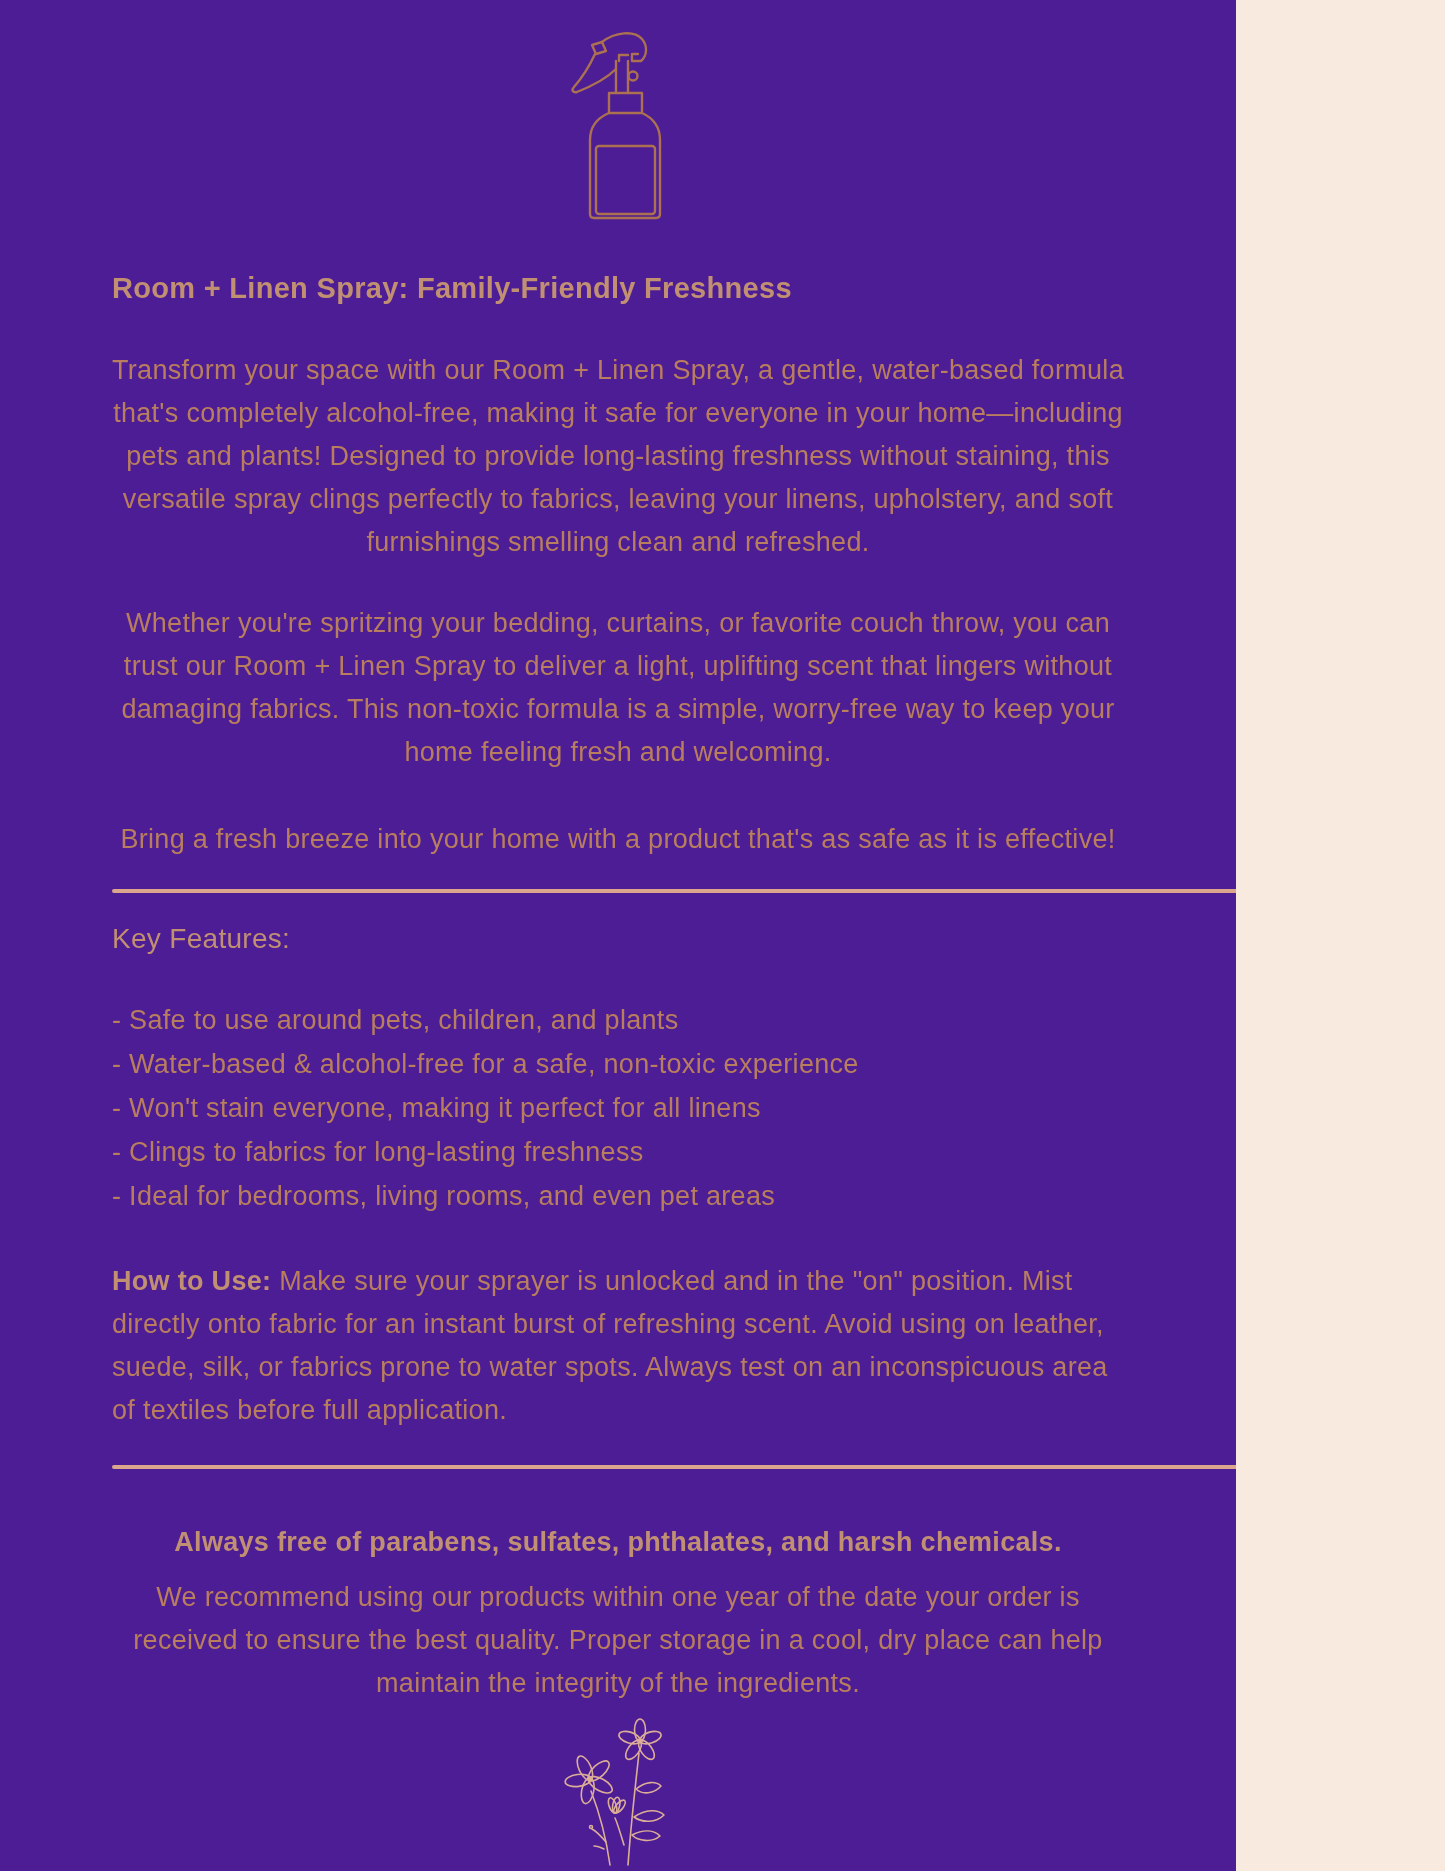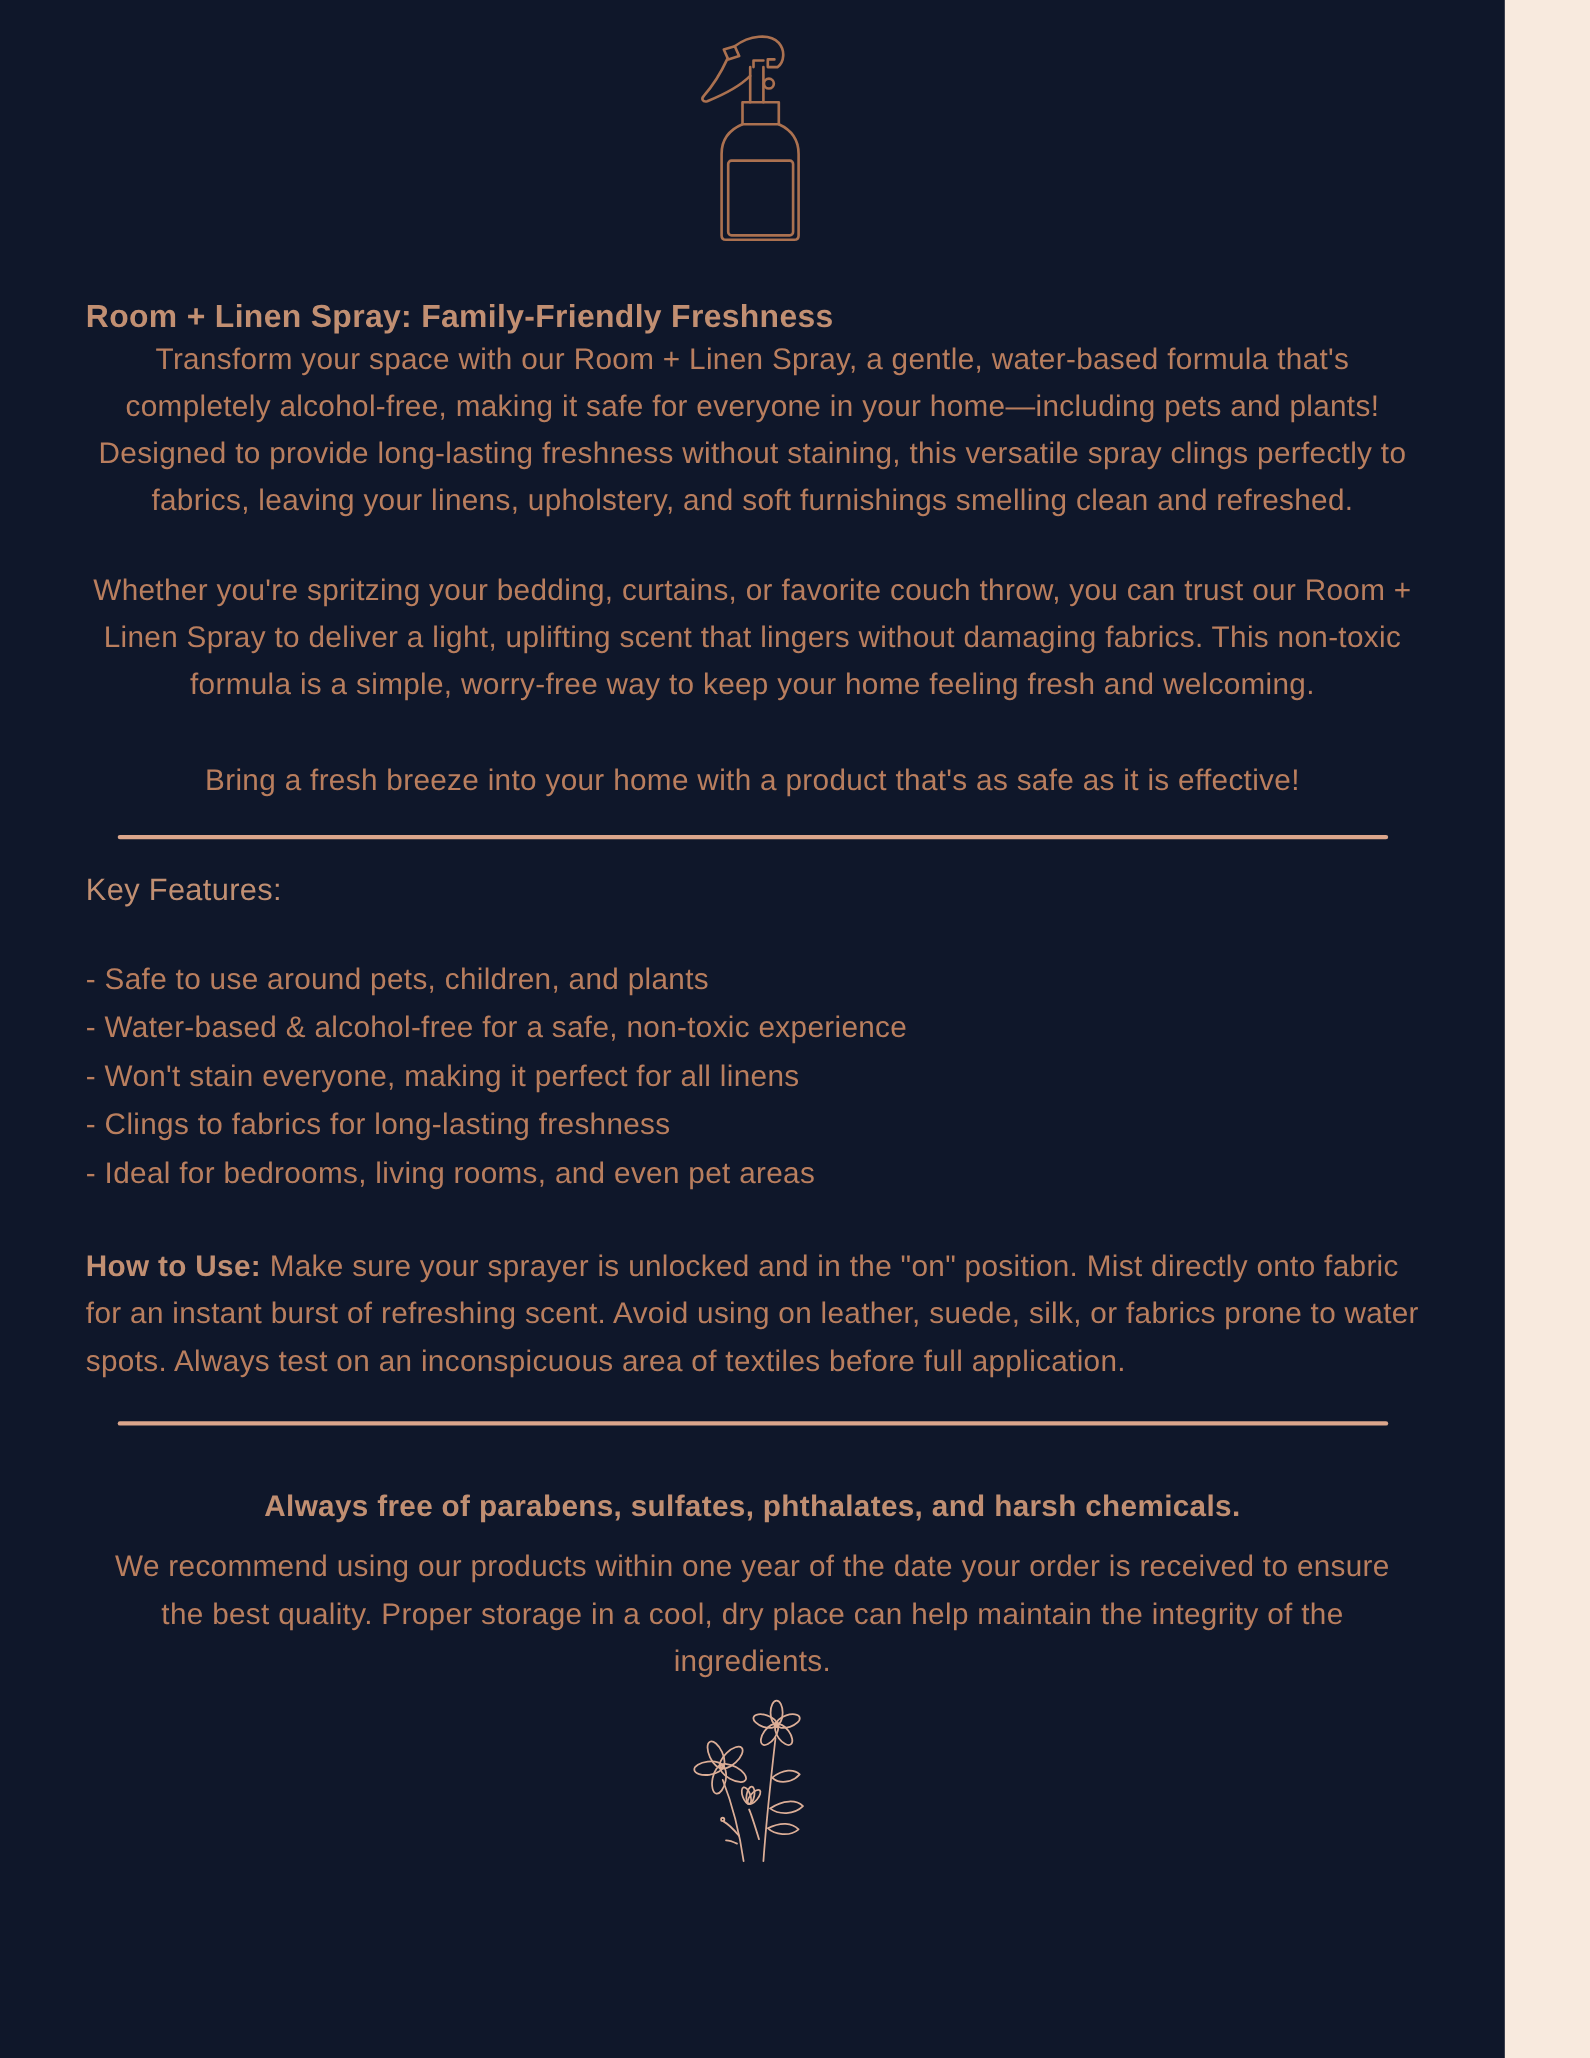--- a/index.html
+++ b/index.html
@@ -1,34 +1,34 @@
 <!DOCTYPE html>
 <html><head>
 <meta charset="utf-8">
 <style>
   html,body{margin:0;padding:0;background:#f8eade;}
   .page{
     position:relative;
-    width:1368px;height:1871px;
+    width:1236px;height:1871px;
     box-sizing:border-box;
-    padding:0 78px;
+    padding:0 112px;
     overflow:hidden;
-    background:#0f172a;
+    background:#4c1d95;
     color:#b97e5e;
     font-family:"Liberation Sans","DejaVu Sans",sans-serif;
     letter-spacing:0.3px;
   }
   .bottle-wrap{display:flex;justify-content:center;padding-top:28px;}
   .page-title{
     font-size:29px;font-weight:700;color:#c18f72;
     margin:48px 0 0;line-height:34px;
   }
   .para{font-size:27px;line-height:43px;margin:0;}
   .centered{text-align:center;}
-  .p1{}
+  .p1{margin-top:44px;}
   .p2{margin-top:38px;}
   .p3{margin-top:44px;}
   .divider{
     display:block;height:4px;width:1155px;
     margin:28px auto 0;border:none;border-radius:2px;
     background:#dba68c;
   }
   .divider.second{margin-top:33px;}
   .section-heading{
     font-size:28px;font-weight:400;color:#c18f72;

